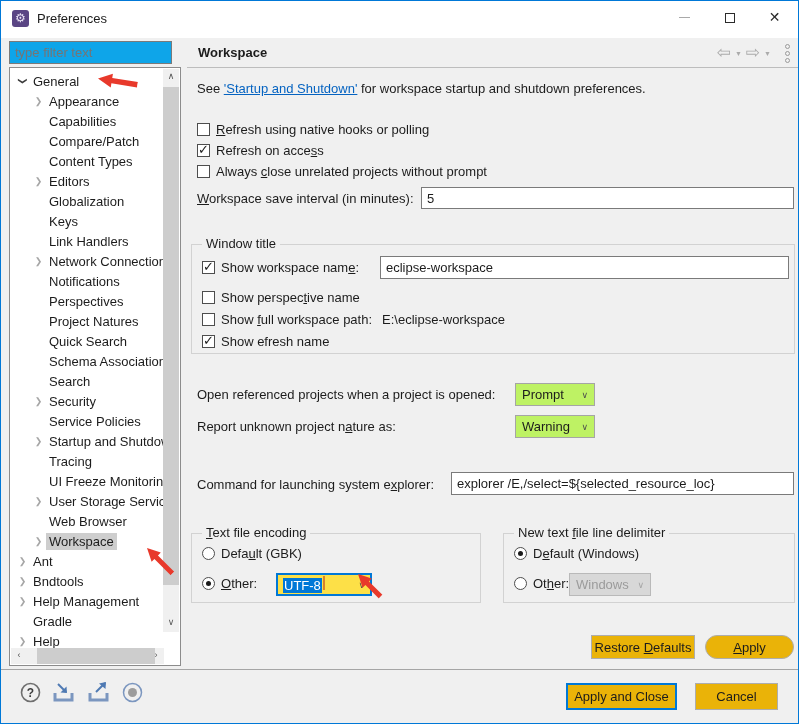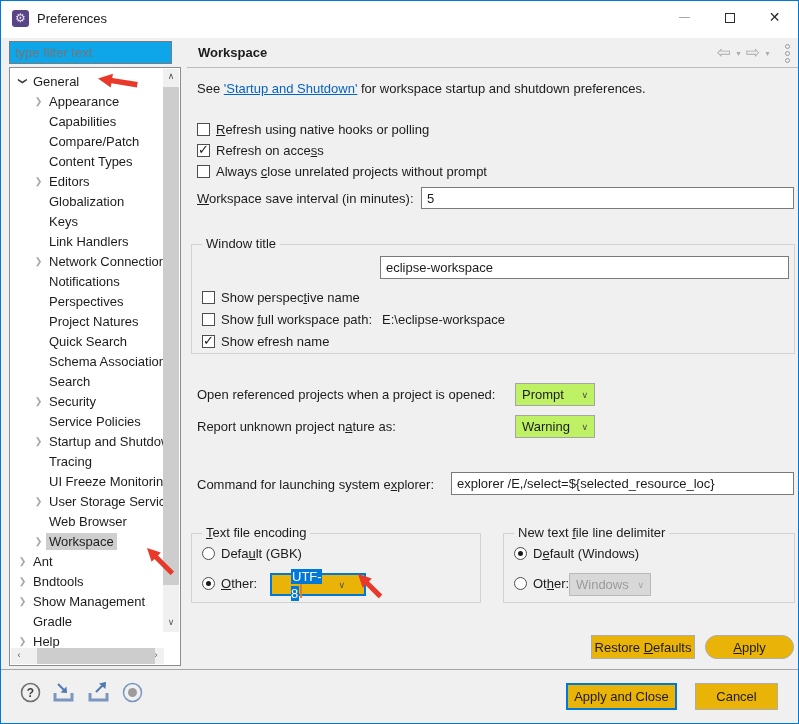--- a/index.html
+++ b/index.html
@@ -68,21 +68,21 @@
   .row { display:flex; align-items:center; }
   
   .tf { border:1px solid #7a7a7a; background:#fff; font-family:"Liberation Sans",sans-serif;
         font-size:13px; padding:1px 5px; color:#1c1c1c; }
   .combo { background:#bef264; border:1px solid #a5a5a5; display:flex; align-items:center;
         padding:2px 6px; gap:8px; }
   .combo .cv { flex:1; }
   .combo .carr { font-size:9px; color:#4d4d4d; }
   .combo.disabled { background:#d8d8d8; border-color:#b9b9b9; color:#9b9b9b; }
   .combo.disabled .carr { color:#a5a5a5; }
-  .combo.focus { background:#eab308; border:2px solid #0078d7; padding:1px 19px; }
+  .combo.focus { background:#fde047; border:2px solid #0078d7; padding:1px 5px;margin-left:6px; }
   .combo.focus .seltxt { background:#0078d7; color:#fff; padding:0 1px; }
   .caret { display:inline-block; width:2px; height:14px; background:#d9822b; margin-left:1px; }
   
   .group { position:absolute; border:1px solid #d2d2d2; }
   .legend { position:absolute; top:-9px; left:10px; background:#f0f0f0; padding:0 4px; }
   
   .btn { position:absolute; background:#eab308; border:1px solid #adadad; text-align:center;
         display:flex; align-items:center; justify-content:center; cursor:default; font-size:13px; }
   .btn.default { border:2px solid #0078d7; }
   
@@ -208,21 +208,21 @@
         <div class="trow lv0">
           <span class="chev col"><span>❯</span></span>
           <span class="tlabel">Ant</span>
         </div>
         <div class="trow lv0">
           <span class="chev col"><span>❯</span></span>
           <span class="tlabel">Bndtools</span>
         </div>
         <div class="trow lv0">
           <span class="chev col"><span>❯</span></span>
-          <span class="tlabel">Show Management</span>
+          <span class="tlabel">Help Management</span>
         </div>
         <div class="trow lv0">
           <span class="chev"></span>
           <span class="tlabel">Gradle</span>
         </div>
         <div class="trow lv0">
           <span class="chev col"><span>❯</span></span>
           <span class="tlabel">Help</span>
         </div>
       </div>
@@ -270,20 +270,24 @@
     <div class="abs row" style="left:10px; top:96px;">
       <span class="cb"></span>
       <span>Always <u>c</u>lose unrelated projects without prompt</span>
     </div>
 
     <div class="abs" style="left:10px; top:123px;"><u>W</u>orkspace save interval (in minutes):</div>
     <input class="tf abs" style="left: 234px; top: 119px; width: 373px; height: 22px;" value="5">
 
     <div class="group" style="left:4px; top:176px; width:604px; height:110px;">
       <div class="legend">Window title</div>
+      <div class="abs row" style="left:10px; top:15px;">
+        <span class="cb on"></span>
+        <span>Show workspace nam<u>e</u>:</span>
+      </div>
       <input class="tf abs" style="left: 188px; top: 11px; width: 409px; height: 23px;" value="eclipse-workspace">
       <div class="abs row" style="left:10px; top:45px;">
         <span class="cb"></span>
         <span>Show perspec<u>t</u>ive name</span>
       </div>
       <div class="abs row" style="left:10px; top:67px;">
         <span class="cb"></span>
         <span>Show <u>f</u>ull workspace path:</span>
         <span style="margin-left:10px;">E:\eclipse-workspace</span>
       </div>

